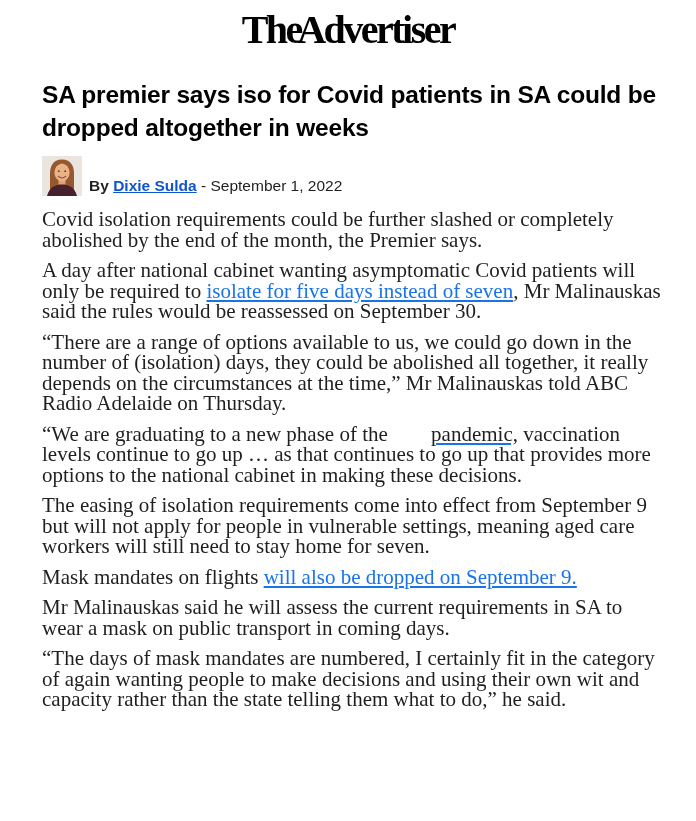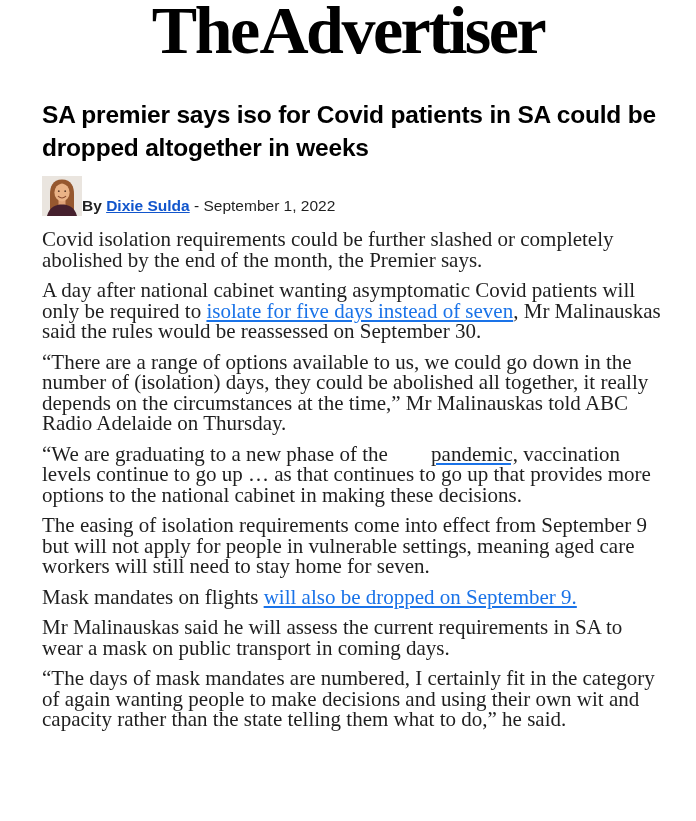--- a/index.html
+++ b/index.html
@@ -15,49 +15,50 @@
     -webkit-font-smoothing: antialiased;
   }
   .masthead {
     text-align: center;
     padding-top: 2px;
   }
   .masthead-title {
     display: inline-block;
     font-family: "Liberation Serif", serif;
     font-weight: 700;
-    font-size: 68px;
+    font-size: 40px;
     line-height: 56px;
     letter-spacing: -2.5px;
     word-spacing: -9px;
     color: #000000;
     cursor: pointer;
   }
   main {
     padding: 0 34px 24px 42px;
   }
   h1.headline {
     font-size: 24.5px;
     line-height: 33px;
     font-weight: 700;
     color: #000000;
     letter-spacing: -0.2px;
-    margin: 40px 0 0 0;
+    margin: 20px 0 0 0;
     max-width: 625px;
   }
   p.standfirst {
     font-size: 15.5px;
     line-height: 21px;
     margin: 13px 0 0 0;
     max-width: 640px;
     color: #1f1f1f;
   }
   .byline {
     display: flex;
     align-items: flex-end;
+    gap: 7px;
     margin: 12px 0 13px 0;
     height: 40px;
   }
   .avatar {
     width: 40px;
     height: 40px;
     display: block;
     flex: 0 0 auto;
     overflow: hidden;
   }

